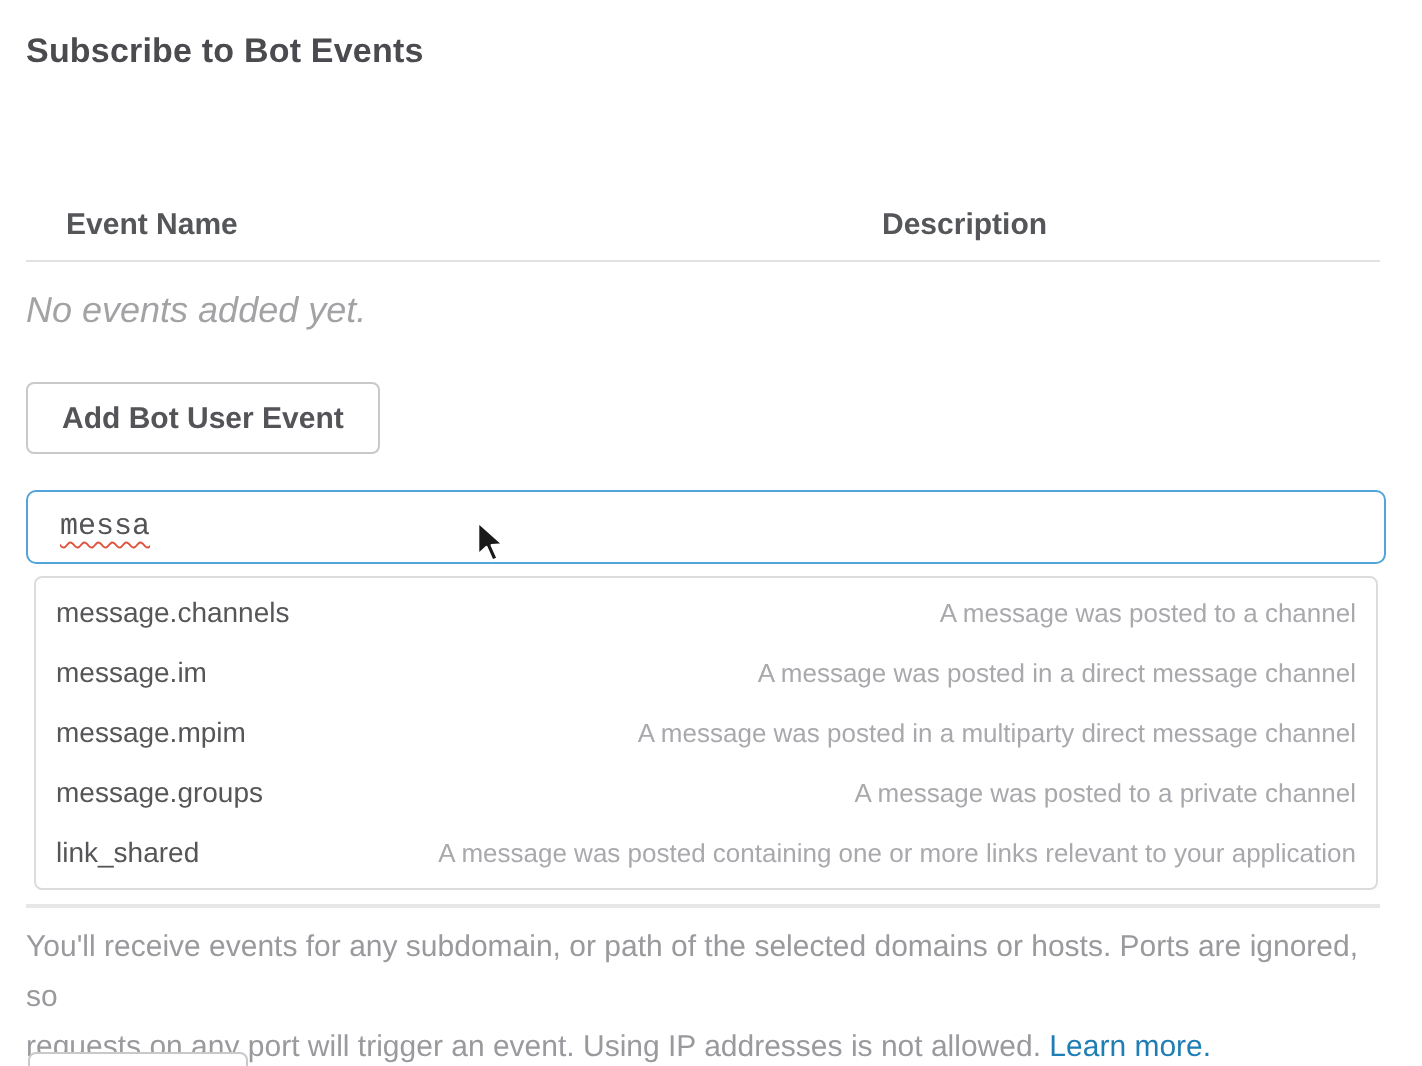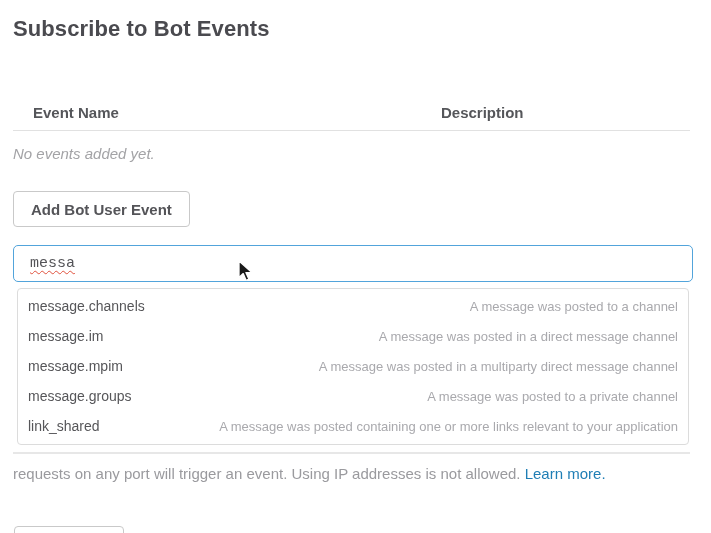--- a/index.html
+++ b/index.html
@@ -9,21 +9,21 @@
     width: 711px;
     height: 533px;
     background: #ffffff;
     overflow: hidden;
     font-family: "Liberation Sans", sans-serif;
     color: #555459;
   }
   .page-title {
     position: absolute;
     left: 13px; top: 16px;
-    font-size: 22px;
+    font-size: 17px;
     font-weight: bold;
     color: #4a4a4f;
     letter-spacing: 0.1px;
   }
   .page-subtitle {
     position: absolute;
     left: 13px; top: 55px;
     font-size: 15px;
     color: #55565a;
   }
@@ -39,21 +39,21 @@
   .col-header.description { left: 421px; }
   .divider-1 {
     position: absolute;
     left: 13px; top: 130px;
     width: 677px; height: 1px;
     background: #e1e1e1;
   }
   .empty-message {
     position: absolute;
     left: 13px; top: 145px;
-    font-size: 15px;
+    font-size: 18px;
     font-style: italic;
     color: #a3a3a6;
   }
   .add-event-button {
     position: absolute;
     left: 13px; top: 191px;
     height: 36px;
     padding: 0 17px;
     background: #ffffff;
     border: 1px solid #c9c9c9;
@@ -187,20 +187,21 @@
     </div>
     <div class="dropdown-item">
       <span class="item-name">link_shared</span>
       <span class="item-description">A message was posted containing one or more links relevant to your application</span>
     </div>
   </div>
 
   <div class="divider-2"></div>
 
   <div class="footer-note">
+    <span class="footer-line">You'll receive events for any subdomain, or path of the selected domains or hosts. Ports are ignored, so</span>
     <span>requests on any port will trigger an event. Using IP addresses is not allowed. </span><a class="learn-more-link">Learn more.</a>
   </div>
 
   <div class="partial-bottom-button"></div>
 
   <svg class="mouse-cursor" viewBox="0 0 16 22">
     <path d="M 1,1 L 1,17.5 L 5.2,13.6 L 8.2,20.4 L 10.9,19.2 L 7.9,12.6 L 13.6,12.3 Z" fill="#1a1a1a" stroke="#ffffff" stroke-width="1.3" stroke-linejoin="round"></path>
   </svg>
 
 </div>

